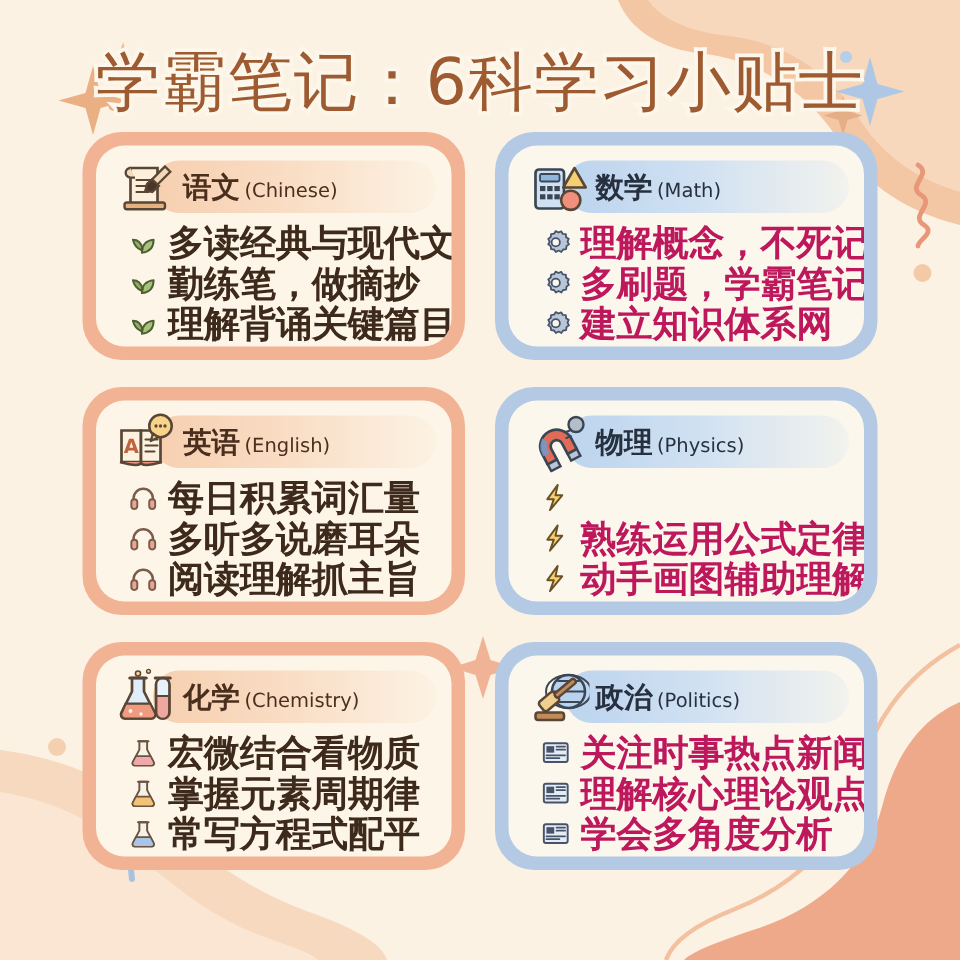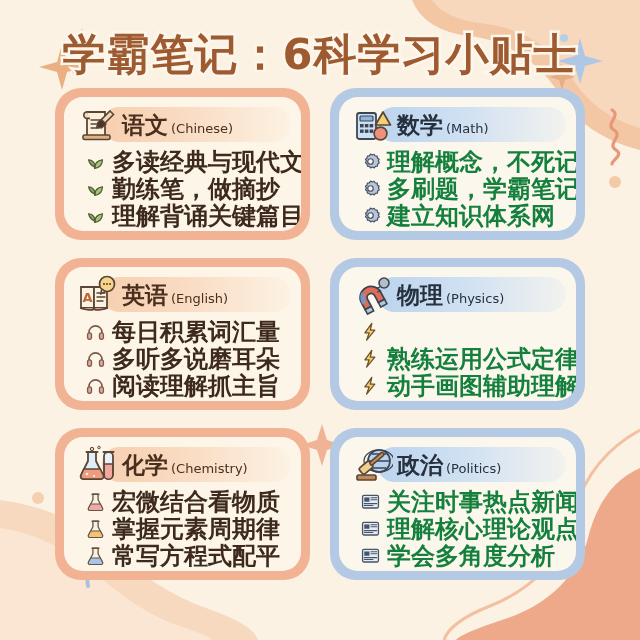--- a/index.html
+++ b/index.html
@@ -14,21 +14,21 @@
   
   .bg-layer{position:absolute;inset:0;width:640px;height:640px;pointer-events:none;}
 
   
   .title-wrap{
     position:absolute;left:0;top:18px;width:640px;height:62px;
     display:flex;align-items:center;justify-content:center;gap:10px;
     z-index:5;
   }
   .title-text{
-    font-size:43px;font-weight:bold;letter-spacing:1px;
+    font-size:43px;font-weight:normal;letter-spacing:1px;
     color:#9e5a30;
     -webkit-text-stroke:5px #fdf6ea;
     paint-order:stroke fill;
     white-space:nowrap;
     font-family:"DejaVu Sans","Liberation Sans",sans-serif;
     margin-top:12px;
   }
 
   
   .grid{
@@ -66,37 +66,37 @@
     position:absolute;left:30px;right:2px;top:2px;height:35px;
     border-radius:18px;
   }
   .warm .pill{background:linear-gradient(90deg,#f7cfb0 0%,#f9dcc3 45%,rgba(250,232,213,0.25) 100%);}
   .cool .pill{background:linear-gradient(90deg,#bcd4ee 0%,#cfe0f2 45%,rgba(214,229,245,0.25) 100%);}
   .hdr-ico{position:relative;z-index:2;width:42px;height:40px;flex:0 0 42px;}
   .hdr-label{
     position:relative;z-index:2;margin-left:4px;white-space:nowrap;
     font-family:"DejaVu Sans","Liberation Sans",sans-serif;
   }
-  .hdr-cn{font-size:23px;font-weight:bold;}
+  .hdr-cn{font-size:19px;font-weight:bold;}
   .hdr-en{font-size:13px;font-weight:normal;margin-left:3px;}
   .warm .hdr-label{color:#4a2f1e;}
   .cool .hdr-label{color:#26303f;text-align:center;}
 
   
   .tips{margin-top:3px;padding-left:14px;}
   .tip{
     display:flex;align-items:center;gap:7px;height:27px;
   }
   .tip-ico{width:19px;height:19px;flex:0 0 19px;}
   .tip-tx{
     font-size:24px;font-weight:bold;white-space:nowrap;
     font-family:Liberation Mono, monospace;
   }
   .warm .tip-tx{color:#3d2a1c;}
-  .cool .tip-tx{color:#15803d;}
+  .cool .tip-tx{color:#be185d;}
 </style>
 </head>
 <body>
 
 <div id="poster">
 
   <svg class="bg-layer" viewBox="0 0 640 640">
     <rect x="0" y="0" width="640" height="640" fill="#fbf2e4"></rect>
     <path d="M640 0 L640 150 C600 140 575 120 560 95 C540 62 505 40 470 36 C440 33 420 20 412 0 Z" fill="#f3c6a4"></path>
     <path d="M640 0 L640 128 C606 118 586 100 572 78 C552 46 520 28 486 24 C458 21 440 12 432 0 Z" fill="#f7d8bd"></path>

